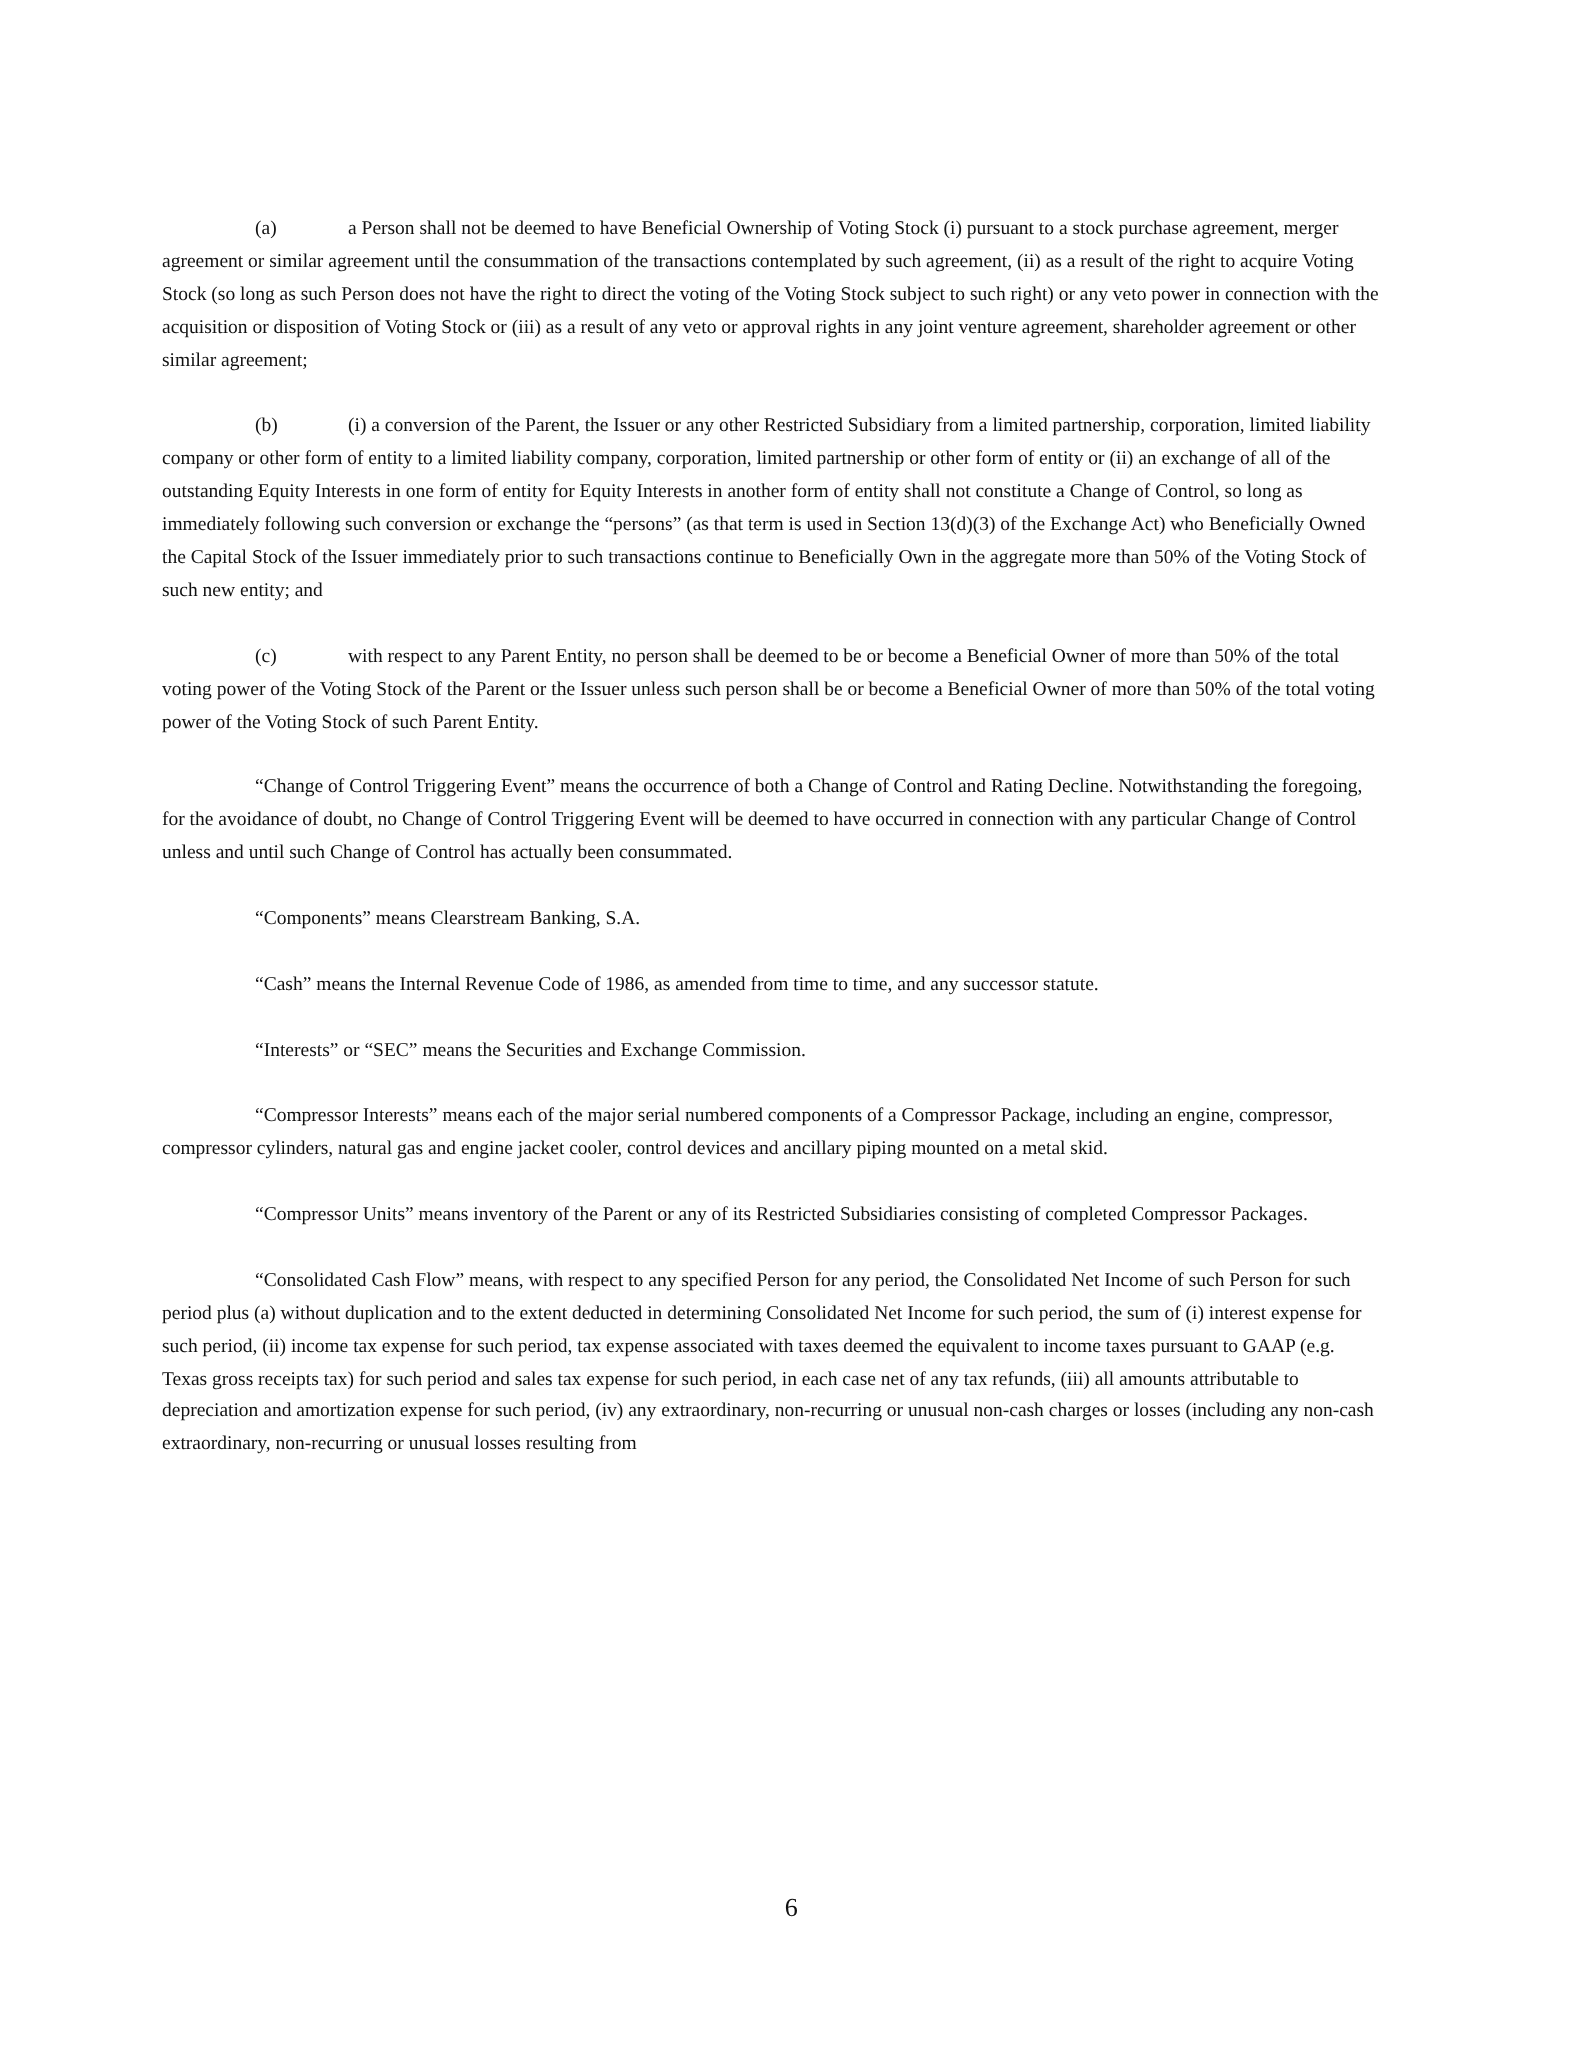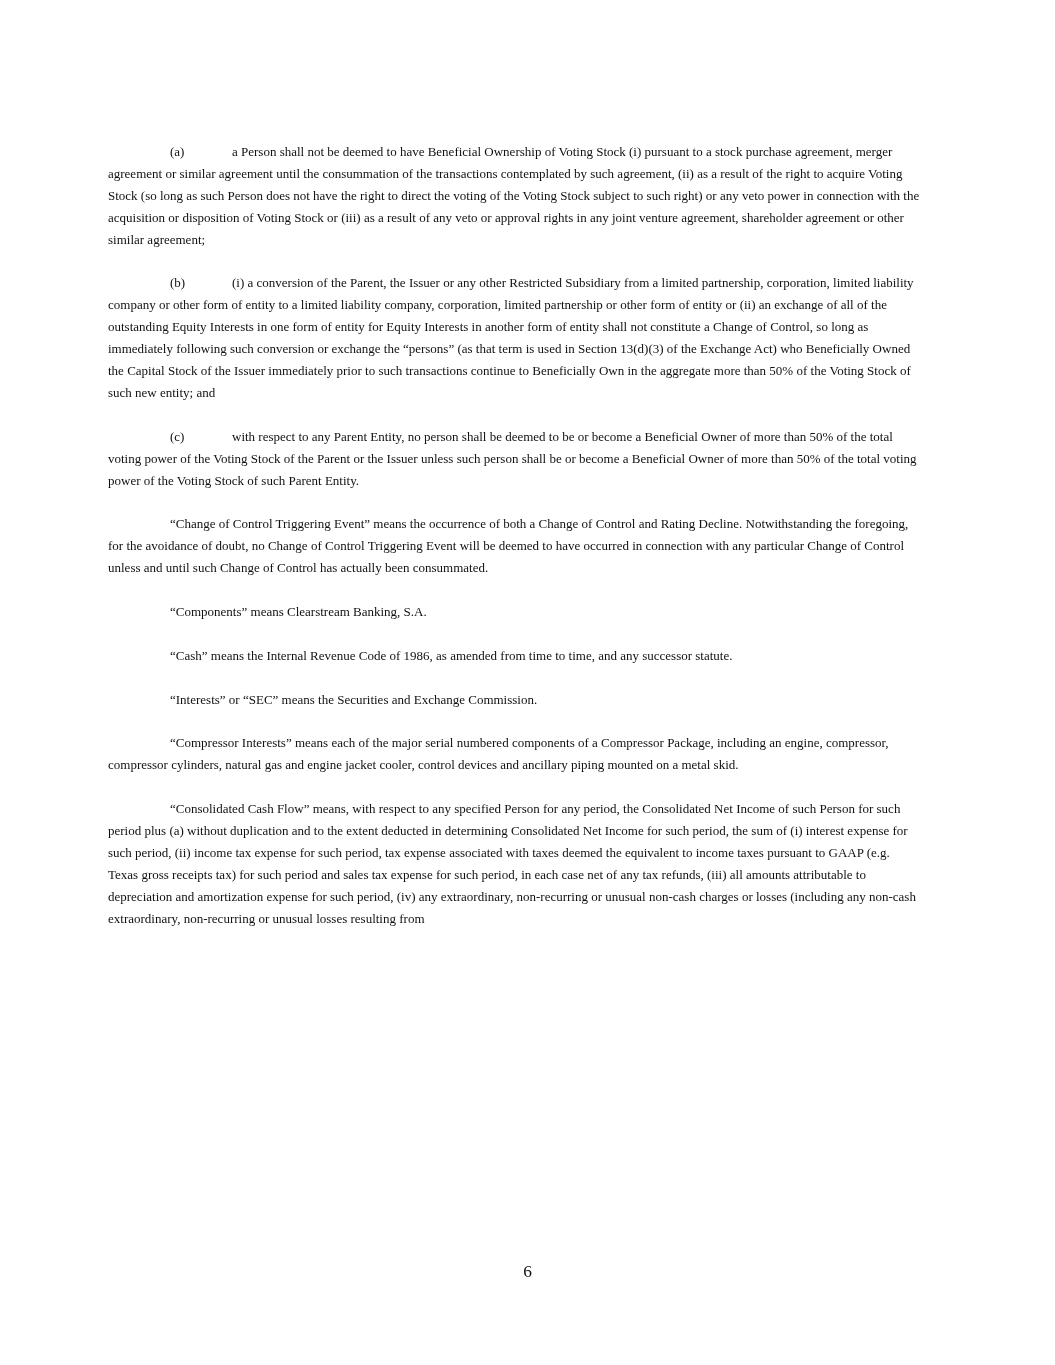--- a/index.html
+++ b/index.html
@@ -59,18 +59,19 @@
 
   <p class="para"><span>“</span><span class="term">Components</span><span>”</span><span> means Clearstream Banking, S.A.</span></p>
 
   <p class="para"><span>“</span><span class="term">Cash</span><span>”</span><span> means the Internal Revenue Code of 1986, as amended from time to time, and any successor statute.</span></p>
 
   <p class="para"><span>“</span><span class="term">Interests</span><span>”</span><span> or “</span><span class="term">SEC</span><span>”</span><span> means the Securities and Exchange Commission.</span></p>
 
   <p class="para"><span>“</span><span class="term">Compressor Interests</span><span>”</span><span> means each of the major serial numbered components of a Compressor Package, including an engine, compressor, compressor cylinders, natural gas and engine jacket cooler, control devices and ancillary piping mounted on a metal skid.</span></p>
 
 
+  <p class="para"><span>“</span><span class="term">Compressor Units</span><span>”</span><span> means inventory of the Parent or any of its Restricted Subsidiaries consisting of completed Compressor Packages.</span></p>
 
   <p class="para"><span>“</span><span class="term">Consolidated Cash Flow</span><span>”</span><span> means, with respect to any specified Person for any period, the Consolidated Net Income of such Person for such period plus (a) without duplication and to the extent deducted in determining Consolidated Net Income for such period, the sum of (i) interest expense for such period, (ii) income tax expense for such period, tax expense associated with taxes deemed the equivalent to income taxes pursuant to GAAP (e.g.  Texas gross receipts tax) for such period and sales tax expense for such period, in each case net of any tax refunds, (iii) all amounts attributable to depreciation and amortization expense for such period, (iv) any extraordinary, non-recurring or unusual non-cash charges or losses (including any non-cash extraordinary, non-recurring or unusual losses resulting from</span></p>
 
 </div>
 
 <div class="page-number">6</div>
 
 </body></html>

